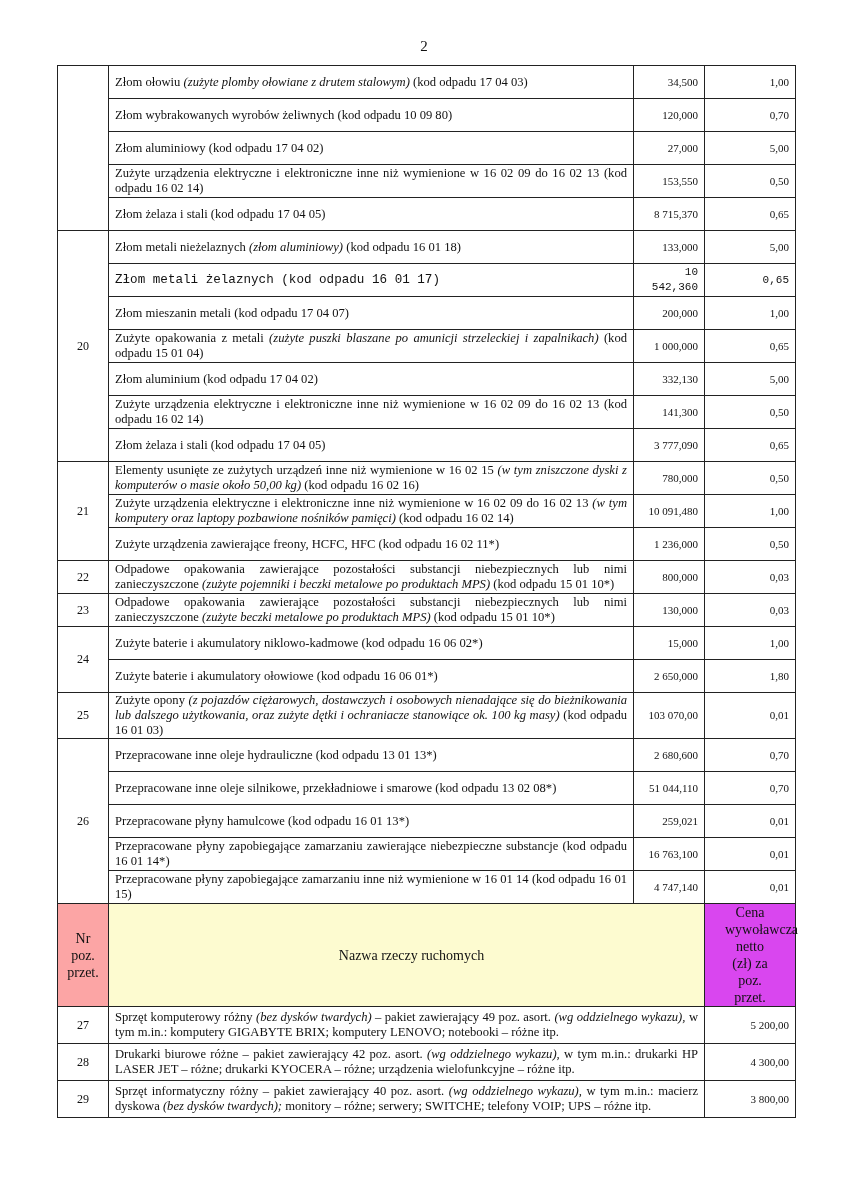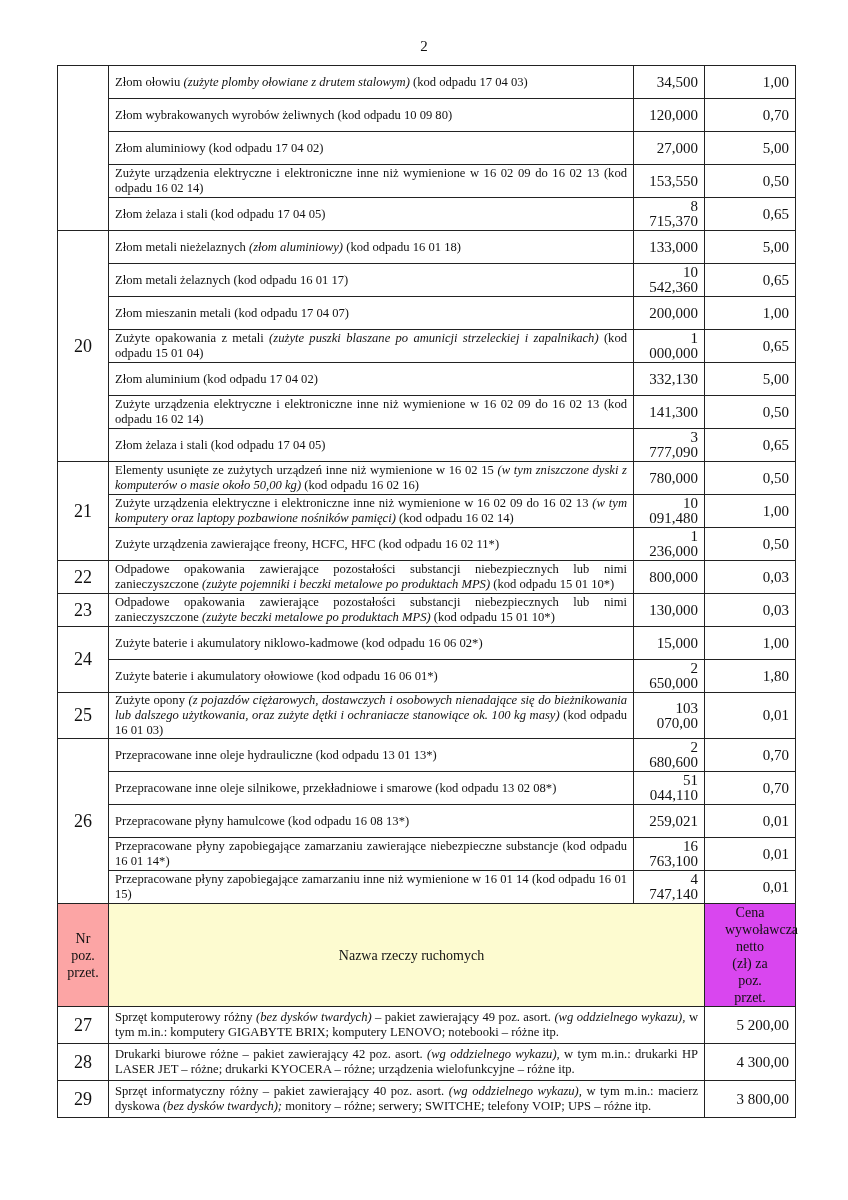--- a/index.html
+++ b/index.html
@@ -1,22 +1,22 @@
 <!DOCTYPE html>
 <html><head>
 <meta charset="utf-8">
 <style>
   html, body { margin:0; padding:0; background:#ffffff; }
   body { width:848px; height:1200px; position:relative; font-family:"Liberation Serif", serif; color:#111; }
   .page-num { position:absolute; top:38px; left:0; width:848px; text-align:center; font-size:15px; }
   table.main { position:absolute; left:57px; top:65px; width:738px; border-collapse:collapse; table-layout:fixed; font-size:12.6px; line-height:15px;border-radius:23px; }
   table.main td { border:1px solid #222; padding:0 6px; vertical-align:middle; }
-  td.nr { text-align:center; font-size:18px; }
+  td.nr { text-align:center; font-size:12px; }
   td.name { text-align:justify; }
-  td.qty, td.price, td.cena { text-align:right; font-size:15px; }
+  td.qty, td.price, td.cena { text-align:right; font-size:11px; }
   .hdr td { background:#fdfbd0; text-align:center; font-size:14px; line-height:17px; }
   i { font-style:italic; }
 </style>
 </head>
 <body>
 
 <div class="page-num">2</div>
 
 <table class="main">
   <colgroup>
@@ -51,21 +51,21 @@
         <td class="name"><span>Złom żelaza i stali (kod odpadu 17 04 05)</span></td>
         <td class="qty">8 715,370</td>
         <td class="price">0,65</td>
       </tr>
       <tr style="height: 33px;">
         <td class="nr" rowspan="7">20</td>
         <td class="name"><span>Złom metali nieżelaznych </span><i>(złom aluminiowy)</i><span> (kod odpadu 16 01 18)</span></td>
         <td class="qty">133,000</td>
         <td class="price">5,00</td>
       </tr>
-      <tr style="height: 33px;">
+      <tr style="height: 33px; font-family: Liberation Mono, monospace;">
         <td class="name"><span>Złom metali żelaznych (kod odpadu 16 01 17)</span></td>
         <td class="qty">10 542,360</td>
         <td class="price">0,65</td>
       </tr>
       <tr style="height: 33px;">
         <td class="name"><span>Złom mieszanin metali (kod odpadu 17 04 07)</span></td>
         <td class="qty">200,000</td>
         <td class="price">1,00</td>
       </tr>
       <tr style="height: 33px;">
@@ -138,21 +138,21 @@
         <td class="name"><span>Przepracowane inne oleje hydrauliczne (kod odpadu 13 01 13*)</span></td>
         <td class="qty">2 680,600</td>
         <td class="price">0,70</td>
       </tr>
       <tr style="height: 33px;">
         <td class="name"><span>Przepracowane inne oleje silnikowe, przekładniowe i smarowe (kod odpadu 13 02 08*)</span></td>
         <td class="qty">51 044,110</td>
         <td class="price">0,70</td>
       </tr>
       <tr style="height: 33px;">
-        <td class="name"><span>Przepracowane płyny hamulcowe (kod odpadu 16 08 13*)</span></td>
+        <td class="name"><span>Przepracowane płyny hamulcowe (kod odpadu 16 01 13*)</span></td>
         <td class="qty">259,021</td>
         <td class="price">0,01</td>
       </tr>
       <tr style="height: 33px;">
         <td class="name"><span>Przepracowane płyny zapobiegające zamarzaniu zawierające niebezpieczne substancje (kod odpadu 16 01 14*)</span></td>
         <td class="qty">16 763,100</td>
         <td class="price">0,01</td>
       </tr>
       <tr style="height: 33px;">
         <td class="name"><span>Przepracowane płyny zapobiegające zamarzaniu inne niż wymienione w 16 01 14 (kod odpadu 16 01 15)</span></td>

